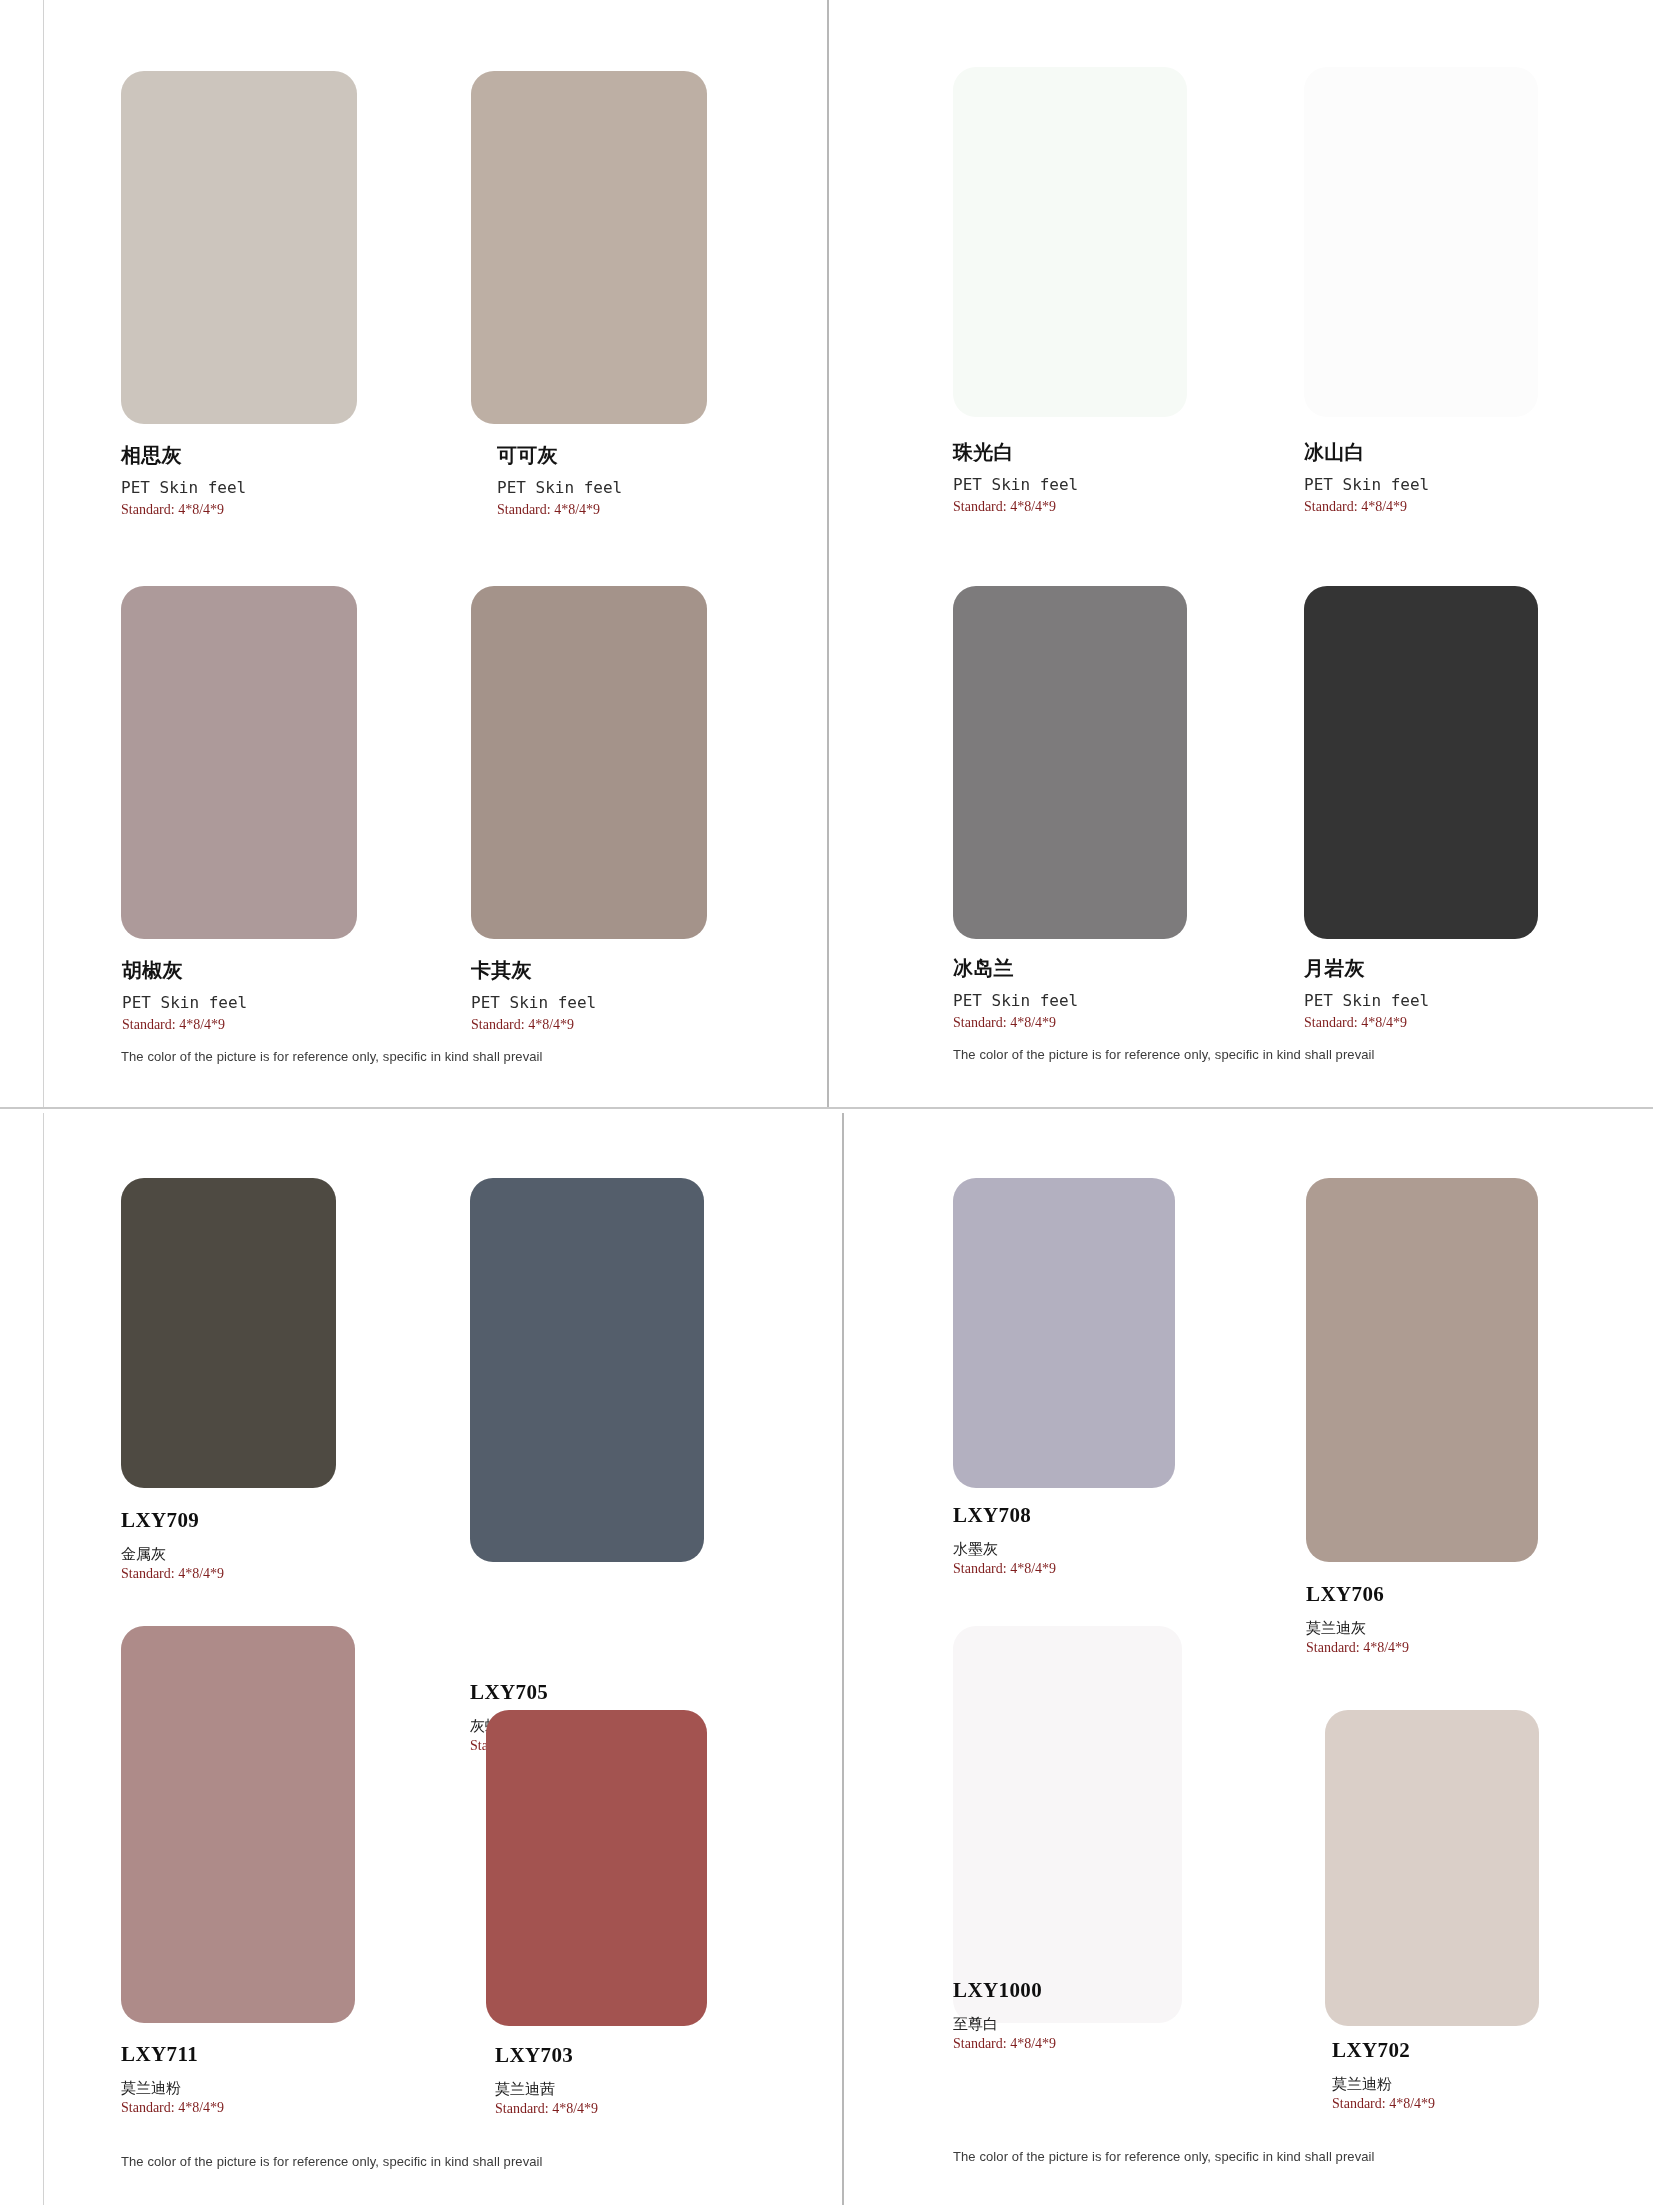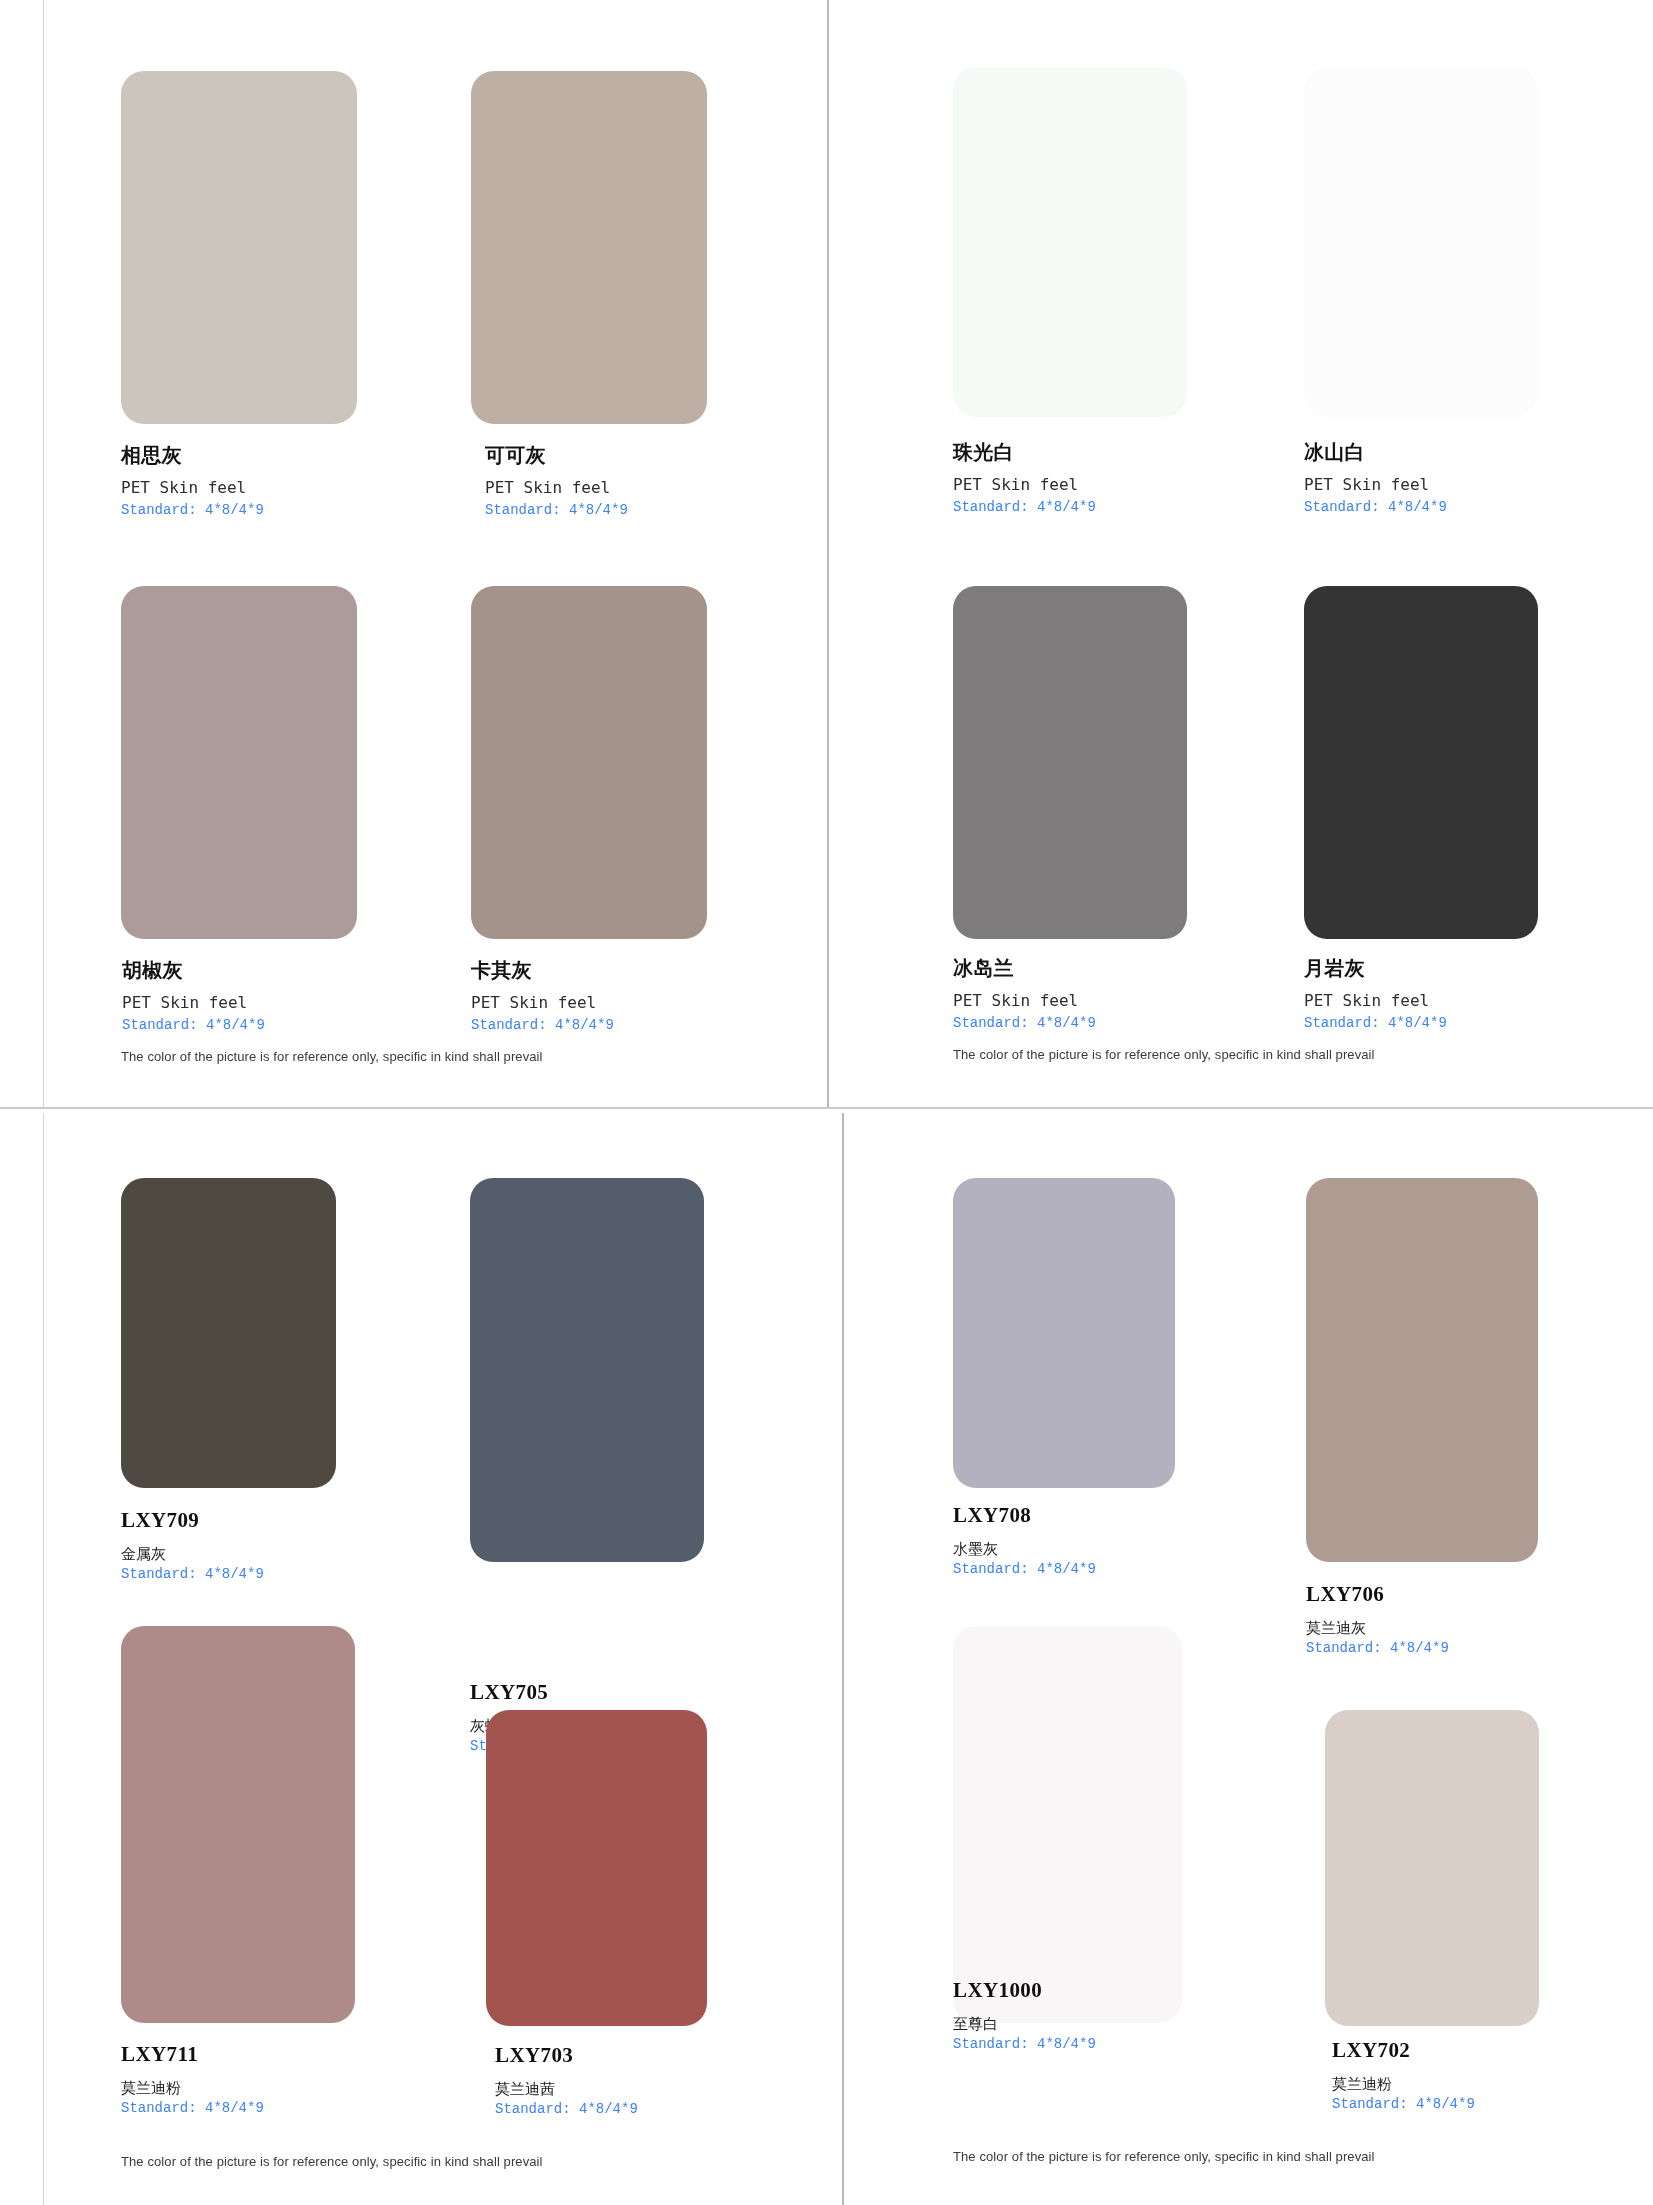--- a/index.html
+++ b/index.html
@@ -93,23 +93,23 @@
   }
   .cap-cn {
     font-family: "Liberation Sans", "DejaVu Sans", sans-serif;
     font-size: 15px;
     color: #222222;
     white-space: nowrap;
     margin-top: 10.8px;
     line-height: 1.4;
   }
   .cap-std {
-    font-family: Liberation Mono, monospace;
+    font-family: Liberation Serif, serif;
     font-size: 14px;
-    color: #3b82f6;
+    color: #7f1d1d;
     white-space: nowrap;
     line-height: 1.45;
   }
 
   .disclaimer {
     position: absolute;
     font-family: Liberation Sans, sans-serif;
     font-size: 13px;
     color: #3a3a3a;
     white-space: nowrap;
@@ -127,21 +127,21 @@
   <div class="gutter g-top"></div>
 
   <div class="swatch" style="left: 121px; top: 71px; width: 236px; height: 353px; background-color: rgb(204, 197, 189);"></div>
   <div class="caption" style="left:121px; top:444px;">
     <div class="cap-name">相思灰</div>
     <div class="cap-sub">PET Skin feel</div>
     <div class="cap-std">Standard: 4*8/4*9</div>
   </div>
 
   <div class="swatch" style="left: 471px; top: 71px; width: 236px; height: 353px; background-color: rgb(189, 175, 164);"></div>
-  <div class="caption" style="left:485px; top:444px;">
+  <div class="caption" style="left:497px; top:444px;">
     <div class="cap-name">可可灰</div>
     <div class="cap-sub">PET Skin feel</div>
     <div class="cap-std">Standard: 4*8/4*9</div>
   </div>
 
   <div class="swatch" style="left: 121px; top: 586px; width: 236px; height: 353px; background-color: rgb(173, 154, 154);"></div>
   <div class="caption" style="left:122px; top:959px;">
     <div class="cap-name">胡椒灰</div>
     <div class="cap-sub">PET Skin feel</div>
     <div class="cap-std">Standard: 4*8/4*9</div>

